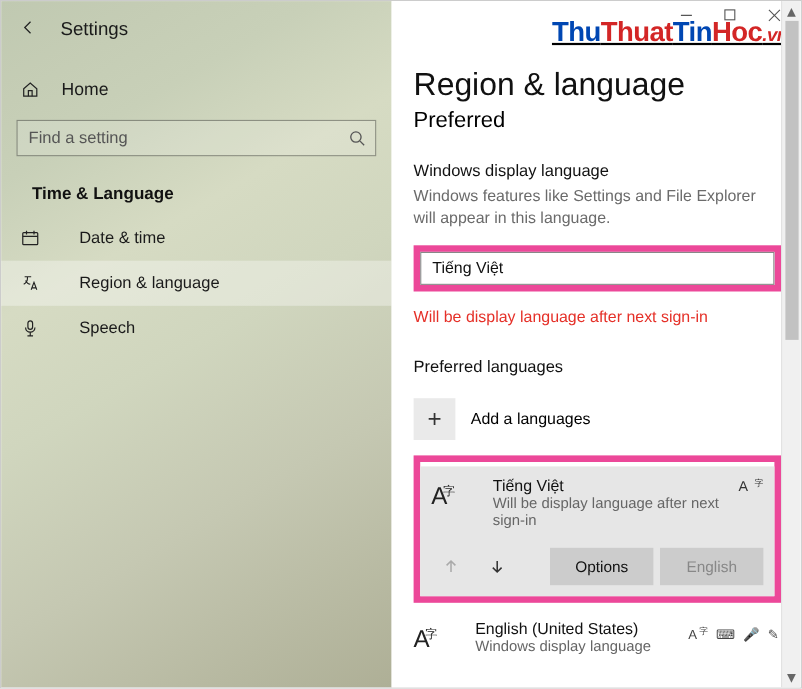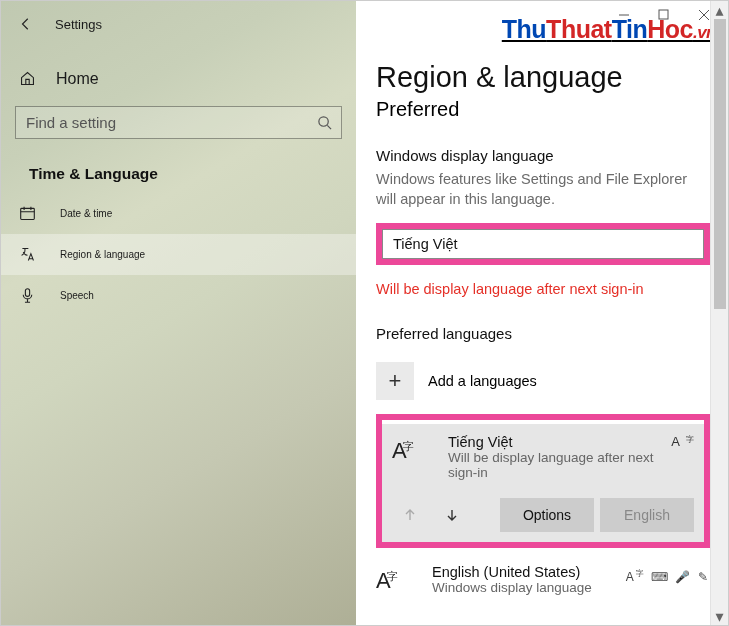--- a/index.html
+++ b/index.html
@@ -19,21 +19,21 @@
     background: linear-gradient(150deg, #bfc9af 0%, #c8d0b6 20%, #d6dbc1 35%, #d0d6bc 50%, #c5c8b0 70%, #aeaf94 100%);
     filter: saturate(0.9);
     padding-top: 10px;
     position: relative;
   }
   .sidebar-header {
     display: flex;
     align-items: flex-start;
     gap: 22px;
     padding: 6px 10px 4px 18px;
-    font-size: 13px;
+    font-size: 17px;
     color: #1a1a1a;
   }
   .sidebar-header svg { width:14px; height:14px; }
   .nav-home {
     display:flex; align-items:flex-start; gap:20px;
     padding: 10px 18px; margin-top: 22px;
     font-size: 16px; color:#1a1a1a;
   }
   .nav-home svg { width:17px; height:17px; }
   .search-wrap {
@@ -55,23 +55,23 @@
     position:absolute; right:10px; top:9px; width:15px; height:15px; stroke:#555;
   }
   .group-title {
     font-weight: 600;
     font-size: 15.5px;
     padding: 10px 28px;
     margin-top: 16px;
     color:#111;
   }
   .nav-item {
-    display:flex; align-items:center; gap:24px;
+    display:flex; align-items:center; gap:36px;
     padding: 12px 18px;
-    font-size: 10px;
+    font-size: 15px;
     color:#1a1a1a;
     cursor:pointer;
   }
   .nav-item.active {
     background: rgba(255,255,255,0.35);
     font-weight: 400;
   }
   .nav-item svg { width:17px; height:17px; flex-shrink:0; }
 
   

